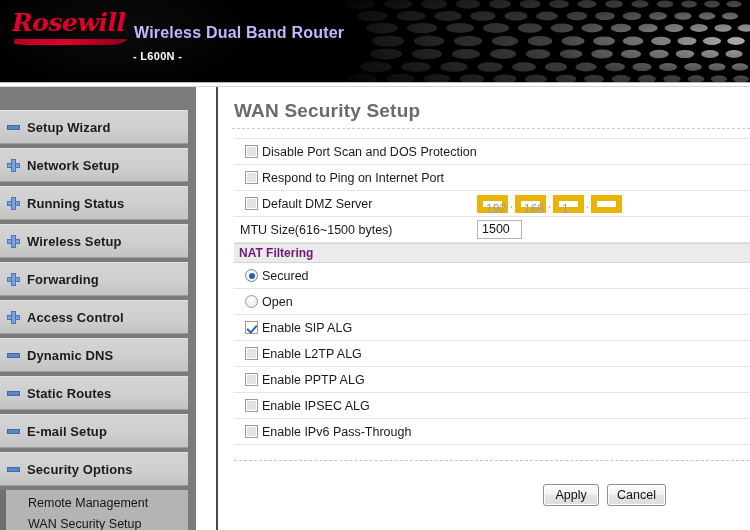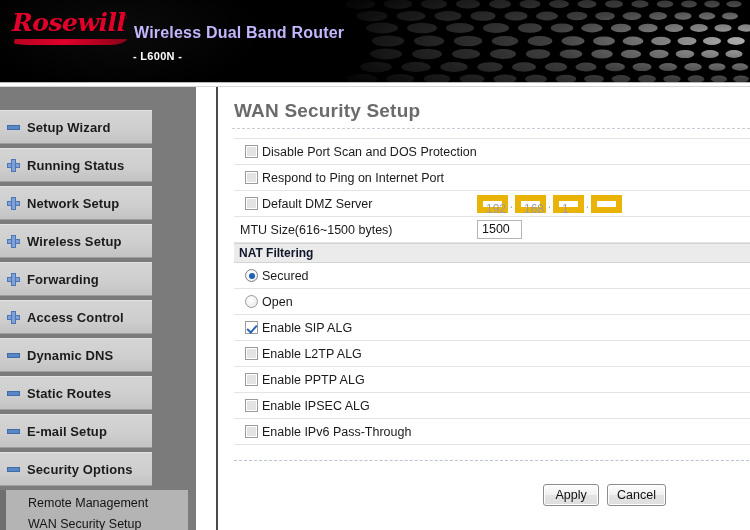--- a/index.html
+++ b/index.html
@@ -127,21 +127,21 @@
     height: 34px;
     margin: 0 0 4px 0;
     background: linear-gradient(180deg, #d4d4d4 0%, #cfcfcf 55%, #c3c3c3 100%);
     border-top: 1px solid #e2e2e2;
     border-bottom: 1px solid #9e9e9e;
     box-sizing: border-box;
     display: flex;
     align-items: center;
     padding-left: 7px;
     cursor: pointer;
-    width: 152px;
+    width: 188px;
   }
   .nav-label {
     font-size: 13px;
     font-weight: bold;
     color: #1b1b1b;
     margin-left: 7px;
     white-space: nowrap;
     letter-spacing: 0.1px;
   }
   
@@ -246,21 +246,21 @@
   }
   .row.section {
     background: #ebebeb;
     border-top: 1px solid #d4d4d4;
     border-bottom: 1px solid #d4d4d4;
     height: 20px;
   }
   .section-label {
     font-size: 12px;
     font-weight: bold;
-    color: #0f172a;
+    color: #701a75;
     padding-left: 5px;
   }
   .row-label {
     font-size: 12.5px;
     color: #1a1a1a;
     white-space: nowrap;
   }
   .cb-label { padding-left: 4px; }
   .plain-label { padding-left: 6px; }
 
@@ -533,25 +533,25 @@
 
   <nav class="sidebar">
     <div class="nav-spacer"></div>
 
     <div class="nav-item">
       <span class="exp minus"></span>
       <span class="nav-label">Setup Wizard</span>
     </div>
     <div class="nav-item">
       <span class="exp plus"></span>
+      <span class="nav-label">Network Setup</span>
+    </div>
+    <div class="nav-item">
+      <span class="exp plus"></span>
       <span class="nav-label">Running Status</span>
-    </div>
-    <div class="nav-item">
-      <span class="exp plus"></span>
-      <span class="nav-label">Network Setup</span>
     </div>
     <div class="nav-item">
       <span class="exp plus"></span>
       <span class="nav-label">Wireless Setup</span>
     </div>
     <div class="nav-item">
       <span class="exp plus"></span>
       <span class="nav-label">Forwarding</span>
     </div>
     <div class="nav-item">

